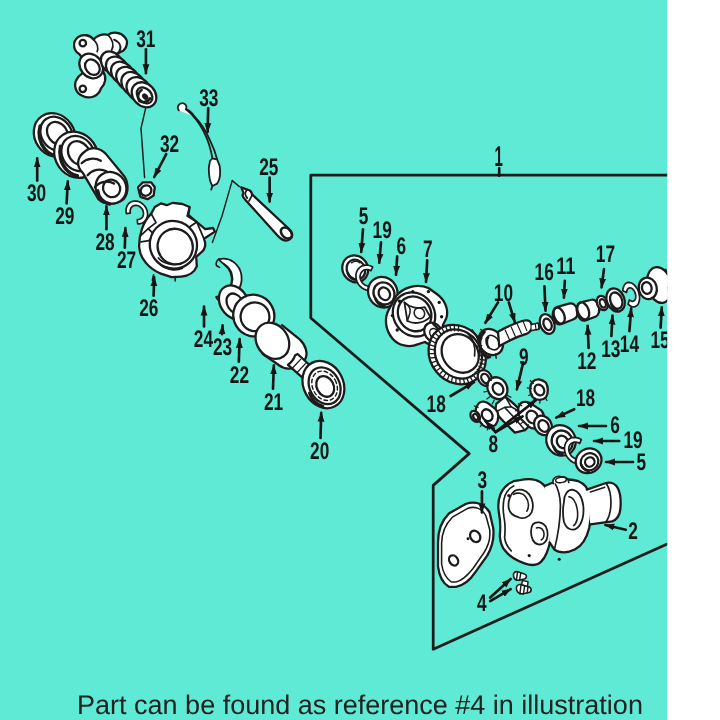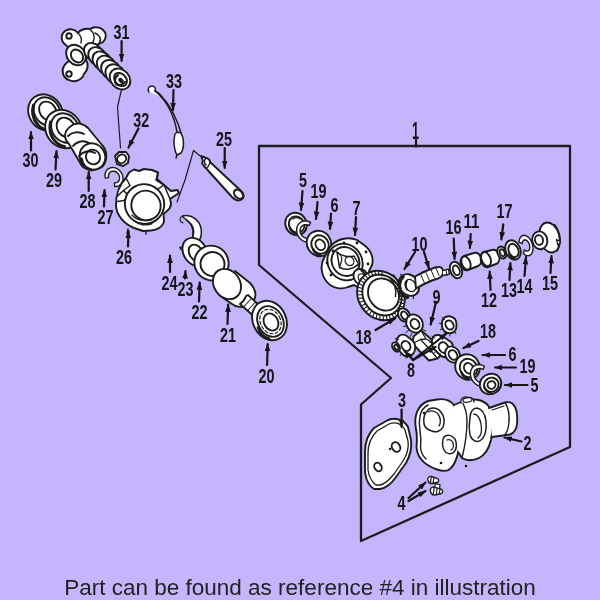--- a/index.html
+++ b/index.html
@@ -1,16 +1,16 @@
 <!DOCTYPE html>
 <html><head>
 <meta charset="utf-8">
 <style>
 html,body{margin:0;padding:0;background:#fff;}
-#wrap{width:600px;height:600px;position:relative;background:#c4b5fd;overflow:hidden;}
+#wrap{width:556px;height:600px;position:relative;background:#5eead4;overflow:hidden;}
 text{font-family:"Liberation Sans",sans-serif;font-weight:bold;fill:#151515;}
 .cap{font-family:"Liberation Sans",sans-serif;font-weight:normal;font-size:22.5px;fill:#222;}
 </style>
 </head>
 <body>
 <div id="wrap">
 <svg width="600" height="600" viewBox="0 0 600 600" fill="none" stroke-linecap="round" stroke-linejoin="round" style="filter:blur(0.3px)">
 <defs>
 <marker id="ah" viewBox="0 0 8 6" refX="7" refY="3" markerUnits="userSpaceOnUse" markerWidth="8.5" markerHeight="6.5" orient="auto-start-reverse">
   <path d="M0,0.3 L7.6,3 L0,5.7 z" fill="#151515" stroke="none"></path>

